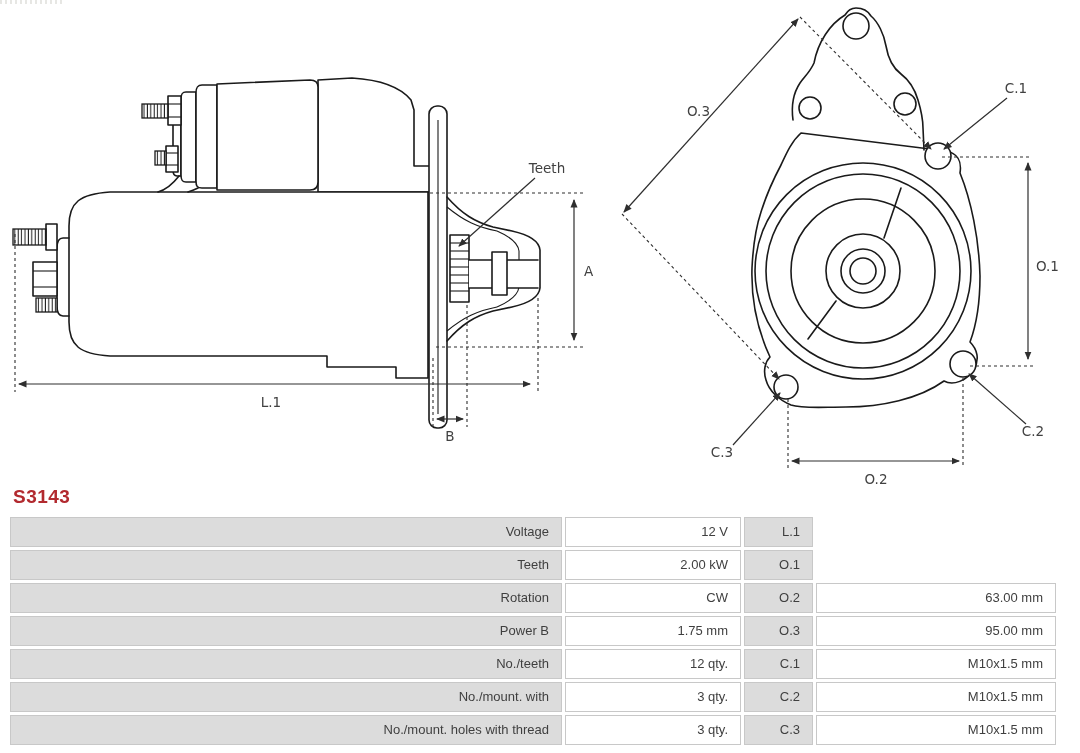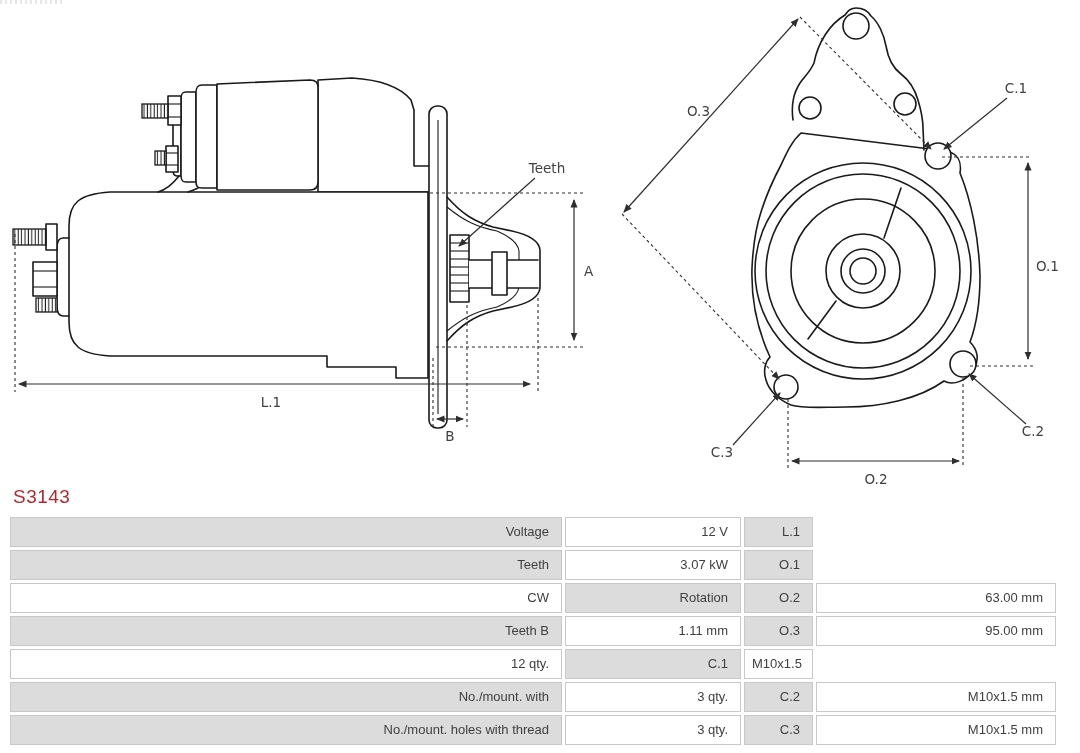--- a/index.html
+++ b/index.html
@@ -2,21 +2,21 @@
 <html><head>
 <meta charset="utf-8">
 <style>
   html,body{margin:0;padding:0;background:#ffffff;}
   .stage{position:relative;width:1080px;height:753px;background:#fff;overflow:hidden;
          font-family:"Liberation Sans","DejaVu Sans",sans-serif;}
   .logo-fragment{position:absolute;left:0;top:0;width:64px;height:4px;opacity:.45;
          background:repeating-linear-gradient(90deg,#c9c9c2 0 2px,transparent 2px 5px);}
   .drawing-svg{position:absolute;left:0;top:0;}
   .part-number{position:absolute;left:13px;top:486px;font-size:19px;letter-spacing:.5px;
-         font-weight:400;}
+         font-weight:700;}
   .spec-table{position:absolute;left:10px;top:517px;width:836px;}
   .spec-row{display:grid;grid-template-columns:552px 176px 69px 240px;column-gap:3px;
          height:30px;margin-bottom:3px;}
   .cell{box-sizing:border-box;border:1px solid #c8c8c8;height:30px;line-height:28px;
          font-size:13px;color:#3f3f3f;text-align:right;padding-right:12px;overflow:hidden;}
   .cell.gray{background:#dcdcdc;}
   .cell.white{background:#ffffff;padding-left:7px;}
   svg text{font-family:"DejaVu Sans","Liberation Sans",sans-serif;font-size:13.5px;fill:#414141;}
   .outline{stroke:#1a1a1a;stroke-width:1.6;fill:none;stroke-linecap:round;stroke-linejoin:round;}
   .outline-f{stroke:#1a1a1a;stroke-width:1.6;fill:#ffffff;stroke-linejoin:round;}
@@ -168,36 +168,37 @@
   <div class="part-number" style="color: rgb(178, 42, 47);">S3143</div>
 
   <div class="spec-table">
     <div class="spec-row">
       <div class="cell gray">Voltage</div>
       <div class="cell white">12 V</div>
       <div class="cell gray">L.1</div>
     </div>
     <div class="spec-row">
       <div class="cell gray">Teeth</div>
-      <div class="cell white">3.07 kW</div>
+      <div class="cell white">2.00 kW</div>
       <div class="cell gray">O.1</div>
     </div>
     <div class="spec-row">
+      <div class="cell gray">Rotation</div>
       <div class="cell white">CW</div>
-      <div class="cell gray">Rotation</div>
       <div class="cell gray">O.2</div>
       <div class="cell white">63.00 mm</div>
     </div>
     <div class="spec-row">
-      <div class="cell gray">Teeth B</div>
-      <div class="cell white">1.11 mm</div>
+      <div class="cell gray">Power B</div>
+      <div class="cell white">1.75 mm</div>
       <div class="cell gray">O.3</div>
       <div class="cell white">95.00 mm</div>
     </div>
     <div class="spec-row">
+      <div class="cell gray">No./teeth</div>
       <div class="cell white">12 qty.</div>
       <div class="cell gray">C.1</div>
       <div class="cell white">M10x1.5 mm</div>
     </div>
     <div class="spec-row">
       <div class="cell gray">No./mount. with</div>
       <div class="cell white">3 qty.</div>
       <div class="cell gray">C.2</div>
       <div class="cell white">M10x1.5 mm</div>
     </div>

